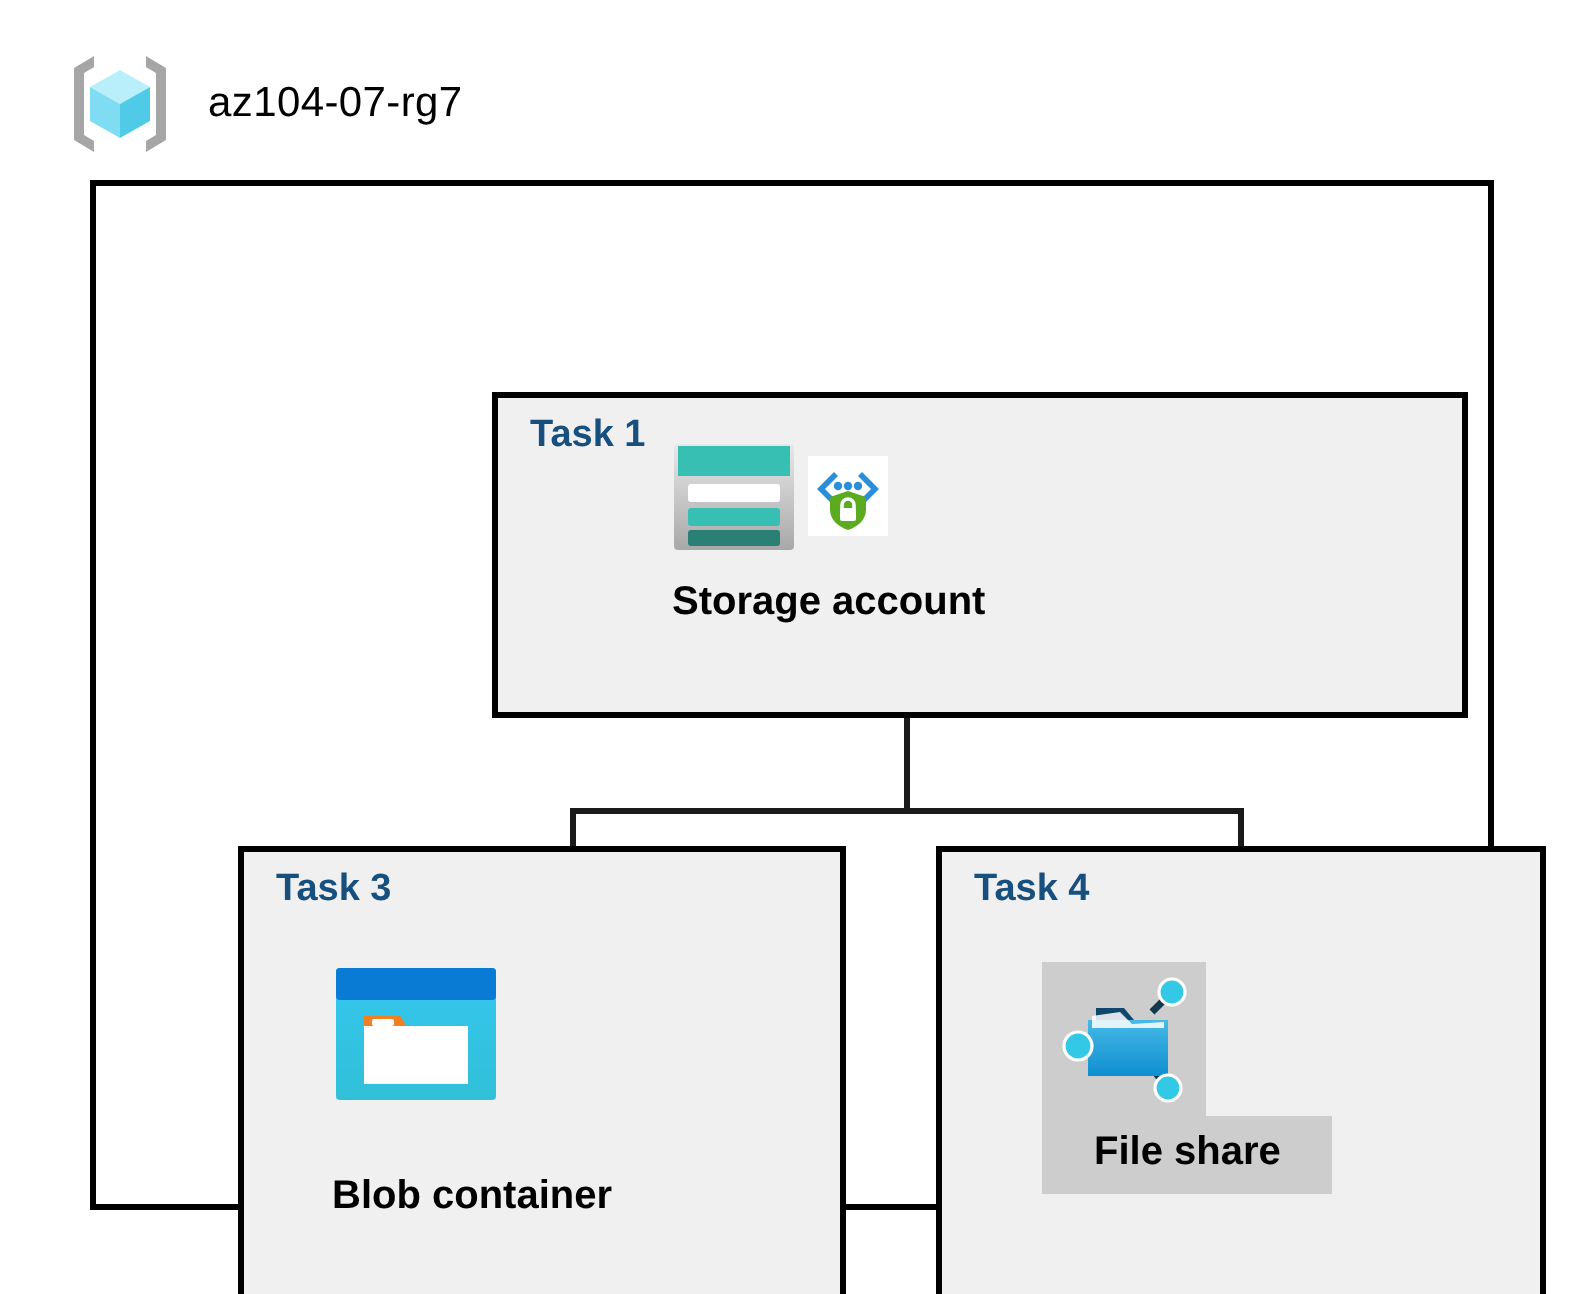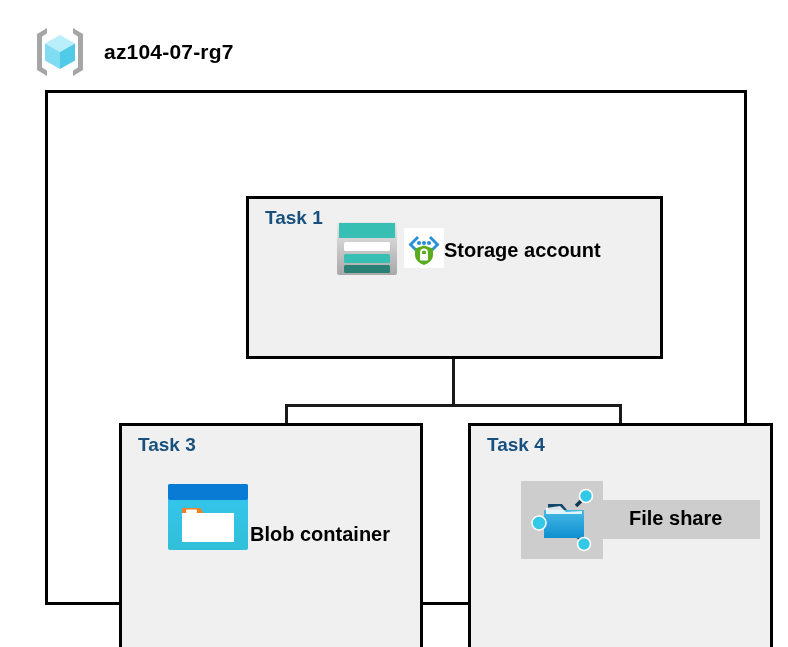--- a/index.html
+++ b/index.html
@@ -29,21 +29,21 @@
     align-items: center;
     gap: 14px;
   }
   .rg-icon {
     width: 60px;
     height: 54px;
     display: block;
   }
   .rg-title {
     font-size: 21px;
-    font-weight: bold;
+    font-weight: normal;
     color: #000000;
     letter-spacing: 0.2px;
     white-space: nowrap;
   }
 
   
   .rg-frame {
     position: absolute;
     left: 45px;
     top: 90px;
@@ -54,40 +54,40 @@
     box-sizing: border-box;
   }
 
   
   .task-box {
     position: absolute;
     background: #f0f0f0;
     border: 3px solid #000000;
     box-sizing: border-box;
   }
-  #task1-box { left: 198px; top: 103px; width: 417px; height: 163px; }
+  #task1-box { left: 198px; top: 103px; width: 488px; height: 163px; }
   #task2-box { left: 71px;  top: 330px; width: 304px; height: 243px; }
   #task3-box { left: 420px; top: 330px; width: 305px; height: 243px; }
 
   .task-label {
     position: absolute;
     left: 16px;
     top: 8px;
     font-size: 19px;
     font-weight: bold;
     color: #17507e;
     white-space: nowrap;
   }
 
   
   .node {
     position: absolute;
     display: flex;
-    flex-direction: row;
-    align-items: center;
+    flex-direction: column;
+    align-items: flex-start;
   }
   .node-caption {
     font-size: 20px;
     font-weight: bold;
     color: #000000;
     white-space: nowrap;
     line-height: 1.15;
   }
 
   
@@ -123,21 +123,21 @@
     background: #cdcdcd;
     width: 82px;
     height: 78px;
     display: flex;
     align-items: center;
     justify-content: center;
   }
   
   .hl-label {
     background: #cdcdcd;
-    padding: 7px 38px 9px 26px;
+    padding: 7px 26px 9px 26px;
     display: flex;
     align-items: center;
     justify-content: center;
     margin-top: -1px;
   }
 
   
   .line {
     position: absolute;
     background: #1a1a1a;

